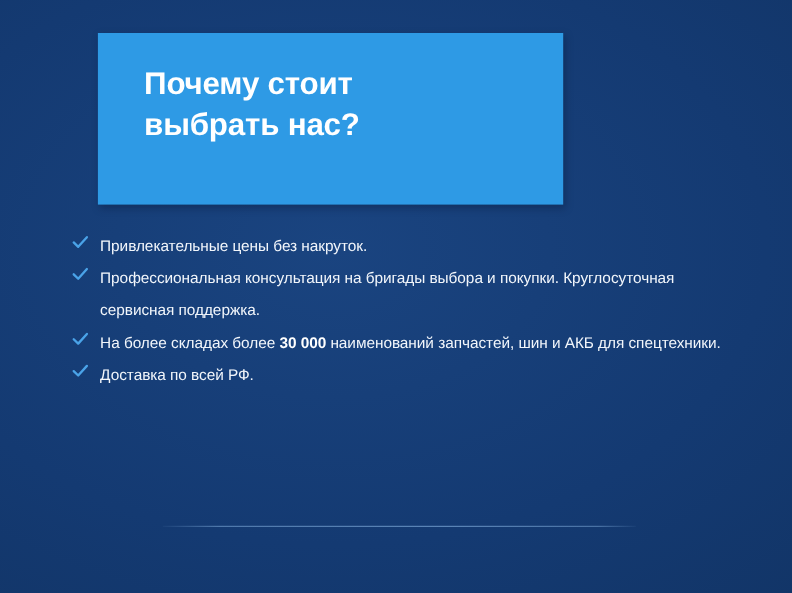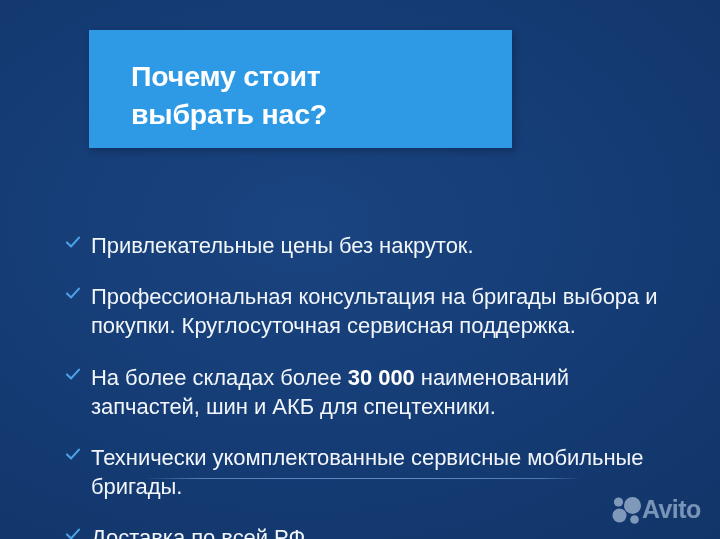--- a/index.html
+++ b/index.html
@@ -19,21 +19,21 @@
     background-image:
       radial-gradient(ellipse 820px 560px at 42% 42%, #1a4480 0%, #143a72 48%, #10315f 100%);
   }
 
   
   #title-box {
     position: absolute;
     left: 89px;
     top: 30px;
     width: 423px;
-    height: 118px;
+    height: 156px;
     background: #2e9ae5;
     box-shadow: 2px 3px 7px rgba(5, 20, 45, 0.35);
     text-decoration: underline;
   }
   #title-text {
     position: absolute;
     left: 42px;
     top: 27px;
     width: 360px;
     color: #ffffff;
@@ -61,24 +61,23 @@
     position: absolute;
     left: 2px;
     top: 4px;
     width: 16px;
     height: 15px;
     display: block;
   }
   .bullet-text {
     display: block;
     color: #f2f6fb;
-    font-size: 22px;
+    font-size: 14px;
     line-height: 29.2px;
     letter-spacing: -0.05px;
-    margin-top: 22px;
   }
   .bullet-text b {
     font-weight: bold;
     color: #ffffff;
     text-align: right;
   }
 
   
   #divider {
     position: absolute;
@@ -153,47 +152,28 @@
 
     <div class="bullet-row">
       <span class="check-icon">
         <svg viewBox="0 0 16 15" width="16" height="15">
           <path d="M2 7.4 L6.1 11.4 L14 2.6" fill="none" stroke="#4aa3e8" stroke-width="2.1" stroke-linecap="round" stroke-linejoin="round"></path>
         </svg>
       </span>
       <span class="bullet-text"><span>На более складах более </span><b>30 000</b><span> наименований запчастей, шин и АКБ для спецтехники.</span></span>
     </div>
 
-    <div class="bullet-row">
-      <span class="check-icon">
-        <svg viewBox="0 0 16 15" width="16" height="15">
-          <path d="M2 7.4 L6.1 11.4 L14 2.6" fill="none" stroke="#4aa3e8" stroke-width="2.1" stroke-linecap="round" stroke-linejoin="round"></path>
-        </svg>
-      </span>
-      <span class="bullet-text">Технически укомплектованные сервисные мобильные бригады.</span>
-    </div>
 
     <div class="bullet-row">
       <span class="check-icon">
         <svg viewBox="0 0 16 15" width="16" height="15">
           <path d="M2 7.4 L6.1 11.4 L14 2.6" fill="none" stroke="#4aa3e8" stroke-width="2.1" stroke-linecap="round" stroke-linejoin="round"></path>
         </svg>
       </span>
       <span class="bullet-text">Доставка по всей РФ.</span>
     </div>
 
   </div>
 
   <div id="divider"></div>
 
-  <div id="watermark">
-    <span id="wm-dots">
-      <svg viewBox="0 0 30 28" width="30" height="28">
-        <circle cx="20.5" cy="9.5" r="8.5" fill="#c3d5ea"></circle>
-        <circle cx="7.5" cy="19.5" r="7" fill="#c3d5ea"></circle>
-        <circle cx="6.5" cy="6" r="4.6" fill="#c3d5ea"></circle>
-        <circle cx="22.5" cy="23.5" r="4.3" fill="#c3d5ea"></circle>
-      </svg>
-    </span>
-    <span id="wm-word">Avito</span>
-  </div>
 
 </div>
 
 </body></html>

